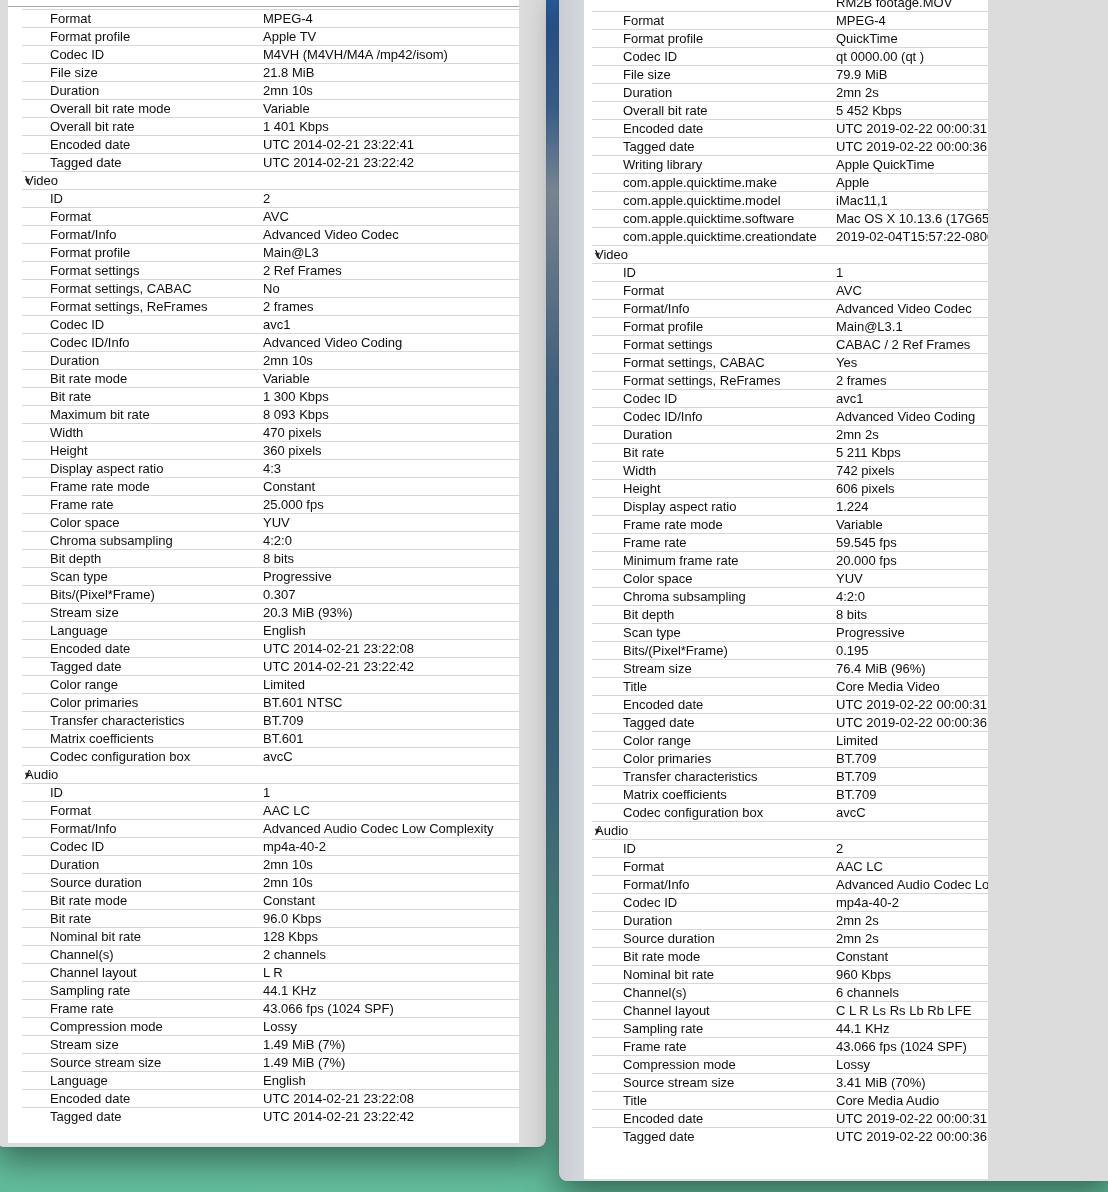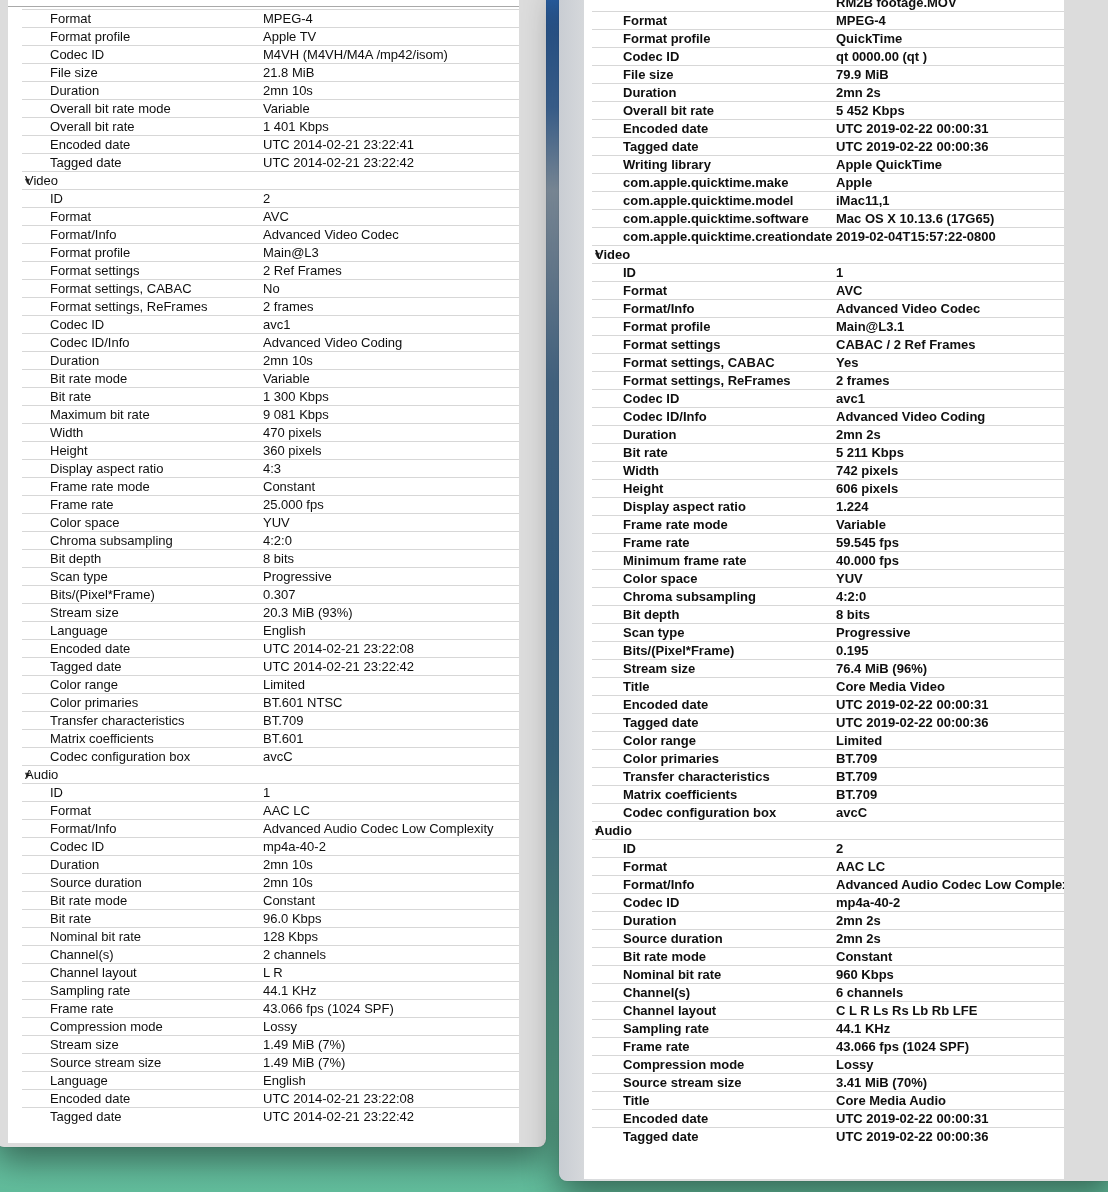--- a/index.html
+++ b/index.html
@@ -16,21 +16,21 @@
     border-radius:8px;
     box-shadow:0 14px 34px rgba(0,0,0,.45), 0 0 1px rgba(0,0,0,.35);
   }
   #win-left{left:-4px;top:-14px;width:550px;height:1161px;--lbl:28px;--val:241px;}
   #win-right{left:559px;top:-16px;width:556px;height:1197px;--lbl:31px;--val:244px;
     background:linear-gradient(90deg,#c9cdd3 0px,#dadcde 34px,#dcdcdc 60px);}
   .paper{
     position:absolute;background:#ffffff;overflow:hidden;
   }
   #win-left .paper{left:12px;top:14px;width:511px;height:1143px;}
-  #win-right .paper{left:25px;top:16px;width:480px;height:1179px;font-weight:bold;}
+  #win-right .paper{left:25px;top:16px;width:404px;height:1179px;}
   .topline{position:absolute;left:0;right:0;top:6px;height:1px;background:#a9a9a9;}
   .rows{position:absolute;left:14px;right:0;}
   #win-left .rows{top:9px;}
   #win-right .rows{top:-7px;left:8px;}
   .row{
     position:relative;height:18px;box-sizing:border-box;
     border-top:1px solid #d7d7d7;
     font-size:13px;line-height:17px;color:#0f0f0f;white-space:nowrap;
   }
   .row .lbl{position:absolute;left:var(--lbl);top:0;}
@@ -132,21 +132,21 @@
           <div class="row">
             <span class="lbl">Bit rate mode</span>
             <span class="val">Variable</span>
           </div>
           <div class="row">
             <span class="lbl">Bit rate</span>
             <span class="val">1 300 Kbps</span>
           </div>
           <div class="row">
             <span class="lbl">Maximum bit rate</span>
-            <span class="val">9 081 Kbps</span>
+            <span class="val">8 093 Kbps</span>
           </div>
           <div class="row">
             <span class="lbl">Width</span>
             <span class="val">470 pixels</span>
           </div>
           <div class="row">
             <span class="lbl">Height</span>
             <span class="val">360 pixels</span>
           </div>
           <div class="row">
@@ -423,21 +423,21 @@
           <div class="row">
             <span class="lbl">Frame rate mode</span>
             <span class="val">Variable</span>
           </div>
           <div class="row">
             <span class="lbl">Frame rate</span>
             <span class="val">59.545 fps</span>
           </div>
           <div class="row">
             <span class="lbl">Minimum frame rate</span>
-            <span class="val">40.000 fps</span>
+            <span class="val">20.000 fps</span>
           </div>
           <div class="row">
             <span class="lbl">Color space</span>
             <span class="val">YUV</span>
           </div>
           <div class="row">
             <span class="lbl">Chroma subsampling</span>
             <span class="val">4:2:0</span>
           </div>
           <div class="row">

